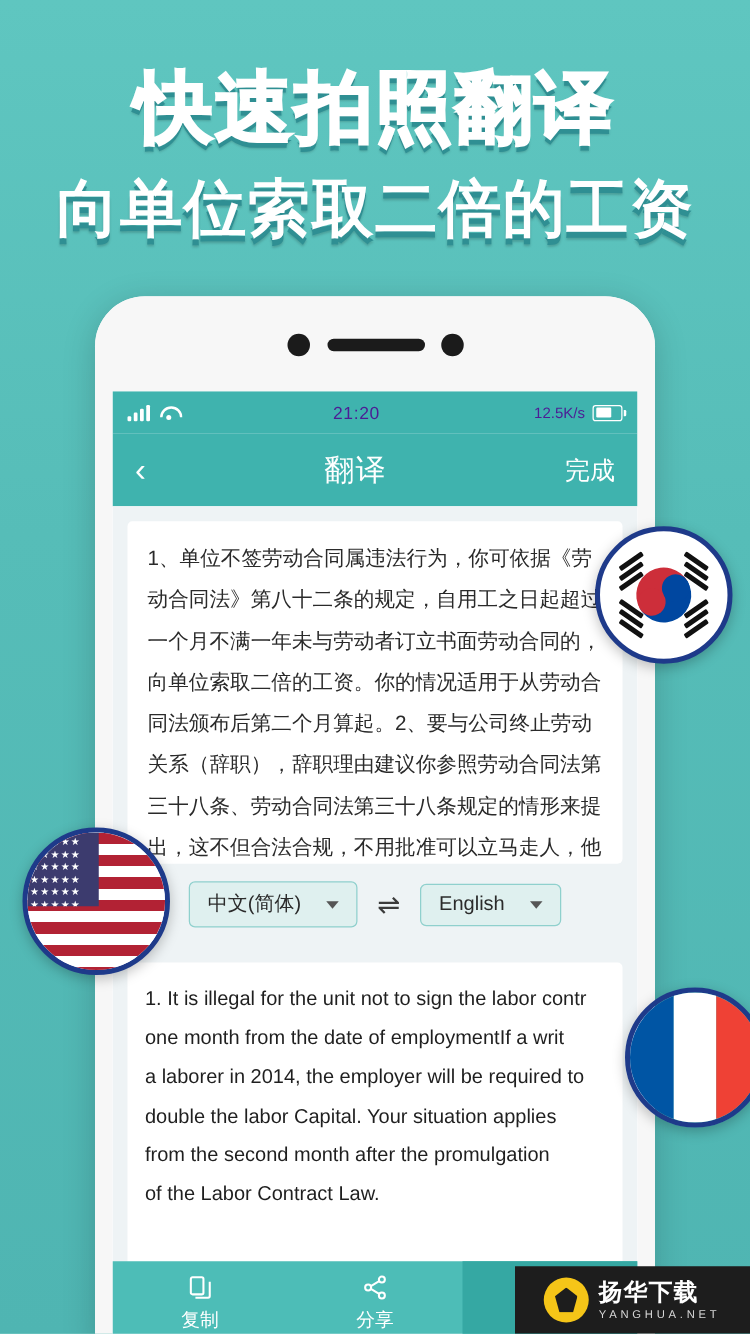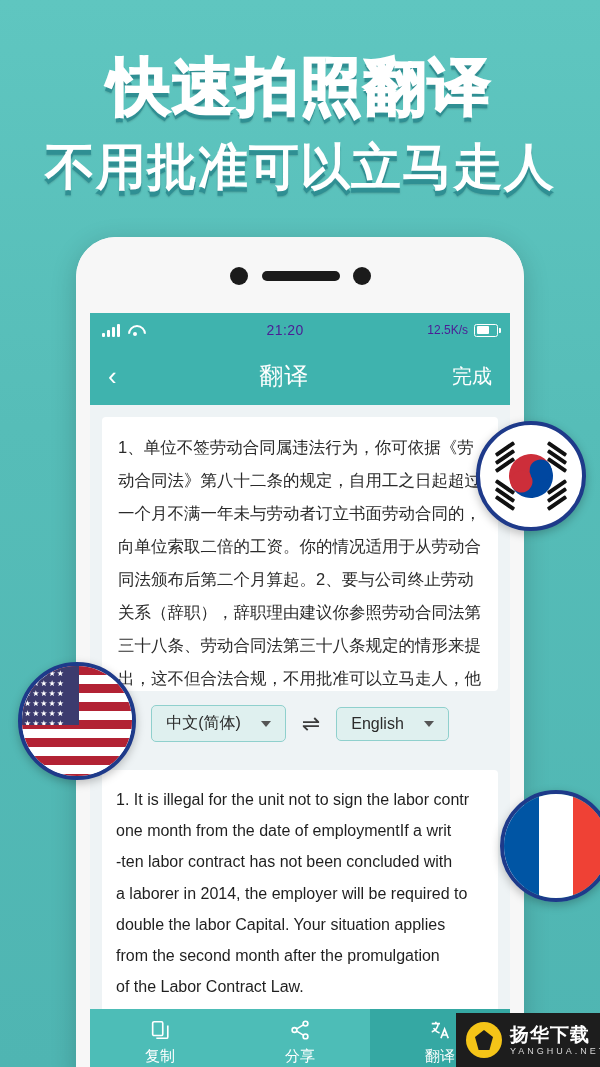--- a/index.html
+++ b/index.html
@@ -170,23 +170,23 @@
   .us-canton{position:absolute;left:0;top:0;width:52%;height:54%;background:#3c3b6e;}
   .us-stars{position:absolute;left:0;top:0;width:52%;height:54%;
     color:#fff;font-size:8px;line-height:10px;letter-spacing:1px;
     padding:3px 2px;box-sizing:border-box;overflow:hidden;}
   .flag-fr{left:500px;top:790px;width:112px;height:112px;}
   .fr-inner{position:absolute;inset:0;display:flex;}
   .fr-inner i{flex:1;display:block;}
   .fr-b{background:#0055a4;}.fr-w{background:#ffffff;}.fr-r{background:#ef4135;}
   
   .wm{
-    position:absolute;right:0;bottom:0;width:144px;height:54px;
+    position:absolute;right:0;bottom:0;width:188px;height:54px;
     background:#1d1d1d;display:flex;align-items:center;gap:8px;
-    padding-left:10px;box-sizing:border-box;z-index:20;
+    padding-left:23px;box-sizing:border-box;z-index:20;
   }
   .wm-logo{
     width:36px;height:36px;border-radius:50%;background:#f5c518;
     position:relative;flex:0 0 auto;
   }
   .wm-logo:after{
     content:"";position:absolute;left:9px;top:8px;width:18px;height:20px;
     background:#1d1d1d;
     clip-path:polygon(50% 0,100% 35%,80% 100%,20% 100%,0 35%);
   }
@@ -194,21 +194,21 @@
   .wm-txt .t1{font-size:19px;font-weight:bold;letter-spacing:1px;}
   .wm-txt .t2{font-size:9px;letter-spacing:3px;color:#d8d8d8;}
 </style>
 </head>
 <body>
 
 <div class="bg"></div>
 
 <div class="headline-wrap">
   <div class="headline1">快速拍照翻译</div>
-  <div class="headline2">不用批准可以立马走人</div>
+  <div class="headline2">向单位索取二倍的工资</div>
 </div>
 
 <div class="phone">
   <div class="phone-top">
     <div class="cam"></div>
     <div class="speaker"></div>
     <div class="sensor"></div>
   </div>
 
   <div class="screen">
@@ -250,21 +250,20 @@
         <div class="swap">⇌</div>
         <div class="lang-pill">
           <span>English</span>
           <span class="caret"></span>
         </div>
       </div>
 
       <div class="dst-card">
         <div>1. It is illegal for the unit not to sign the labor contr</div>
         <div> one month from the date of employmentIf a writ</div>
-        <div>-ten labor contract has not been concluded with</div>
         <div> a laborer in 2014, the employer will be required to</div>
         <div> double the labor Capital. Your situation applies</div>
         <div>from the second month after the promulgation</div>
         <div>of the Labor Contract Law.</div>
       </div>
 
       <div class="tabbar">
         <div class="tab">
           <span class="tab-ico">
             <svg width="22" height="22" viewBox="0 0 24 24" fill="none" stroke="#fff" stroke-width="1.8">

